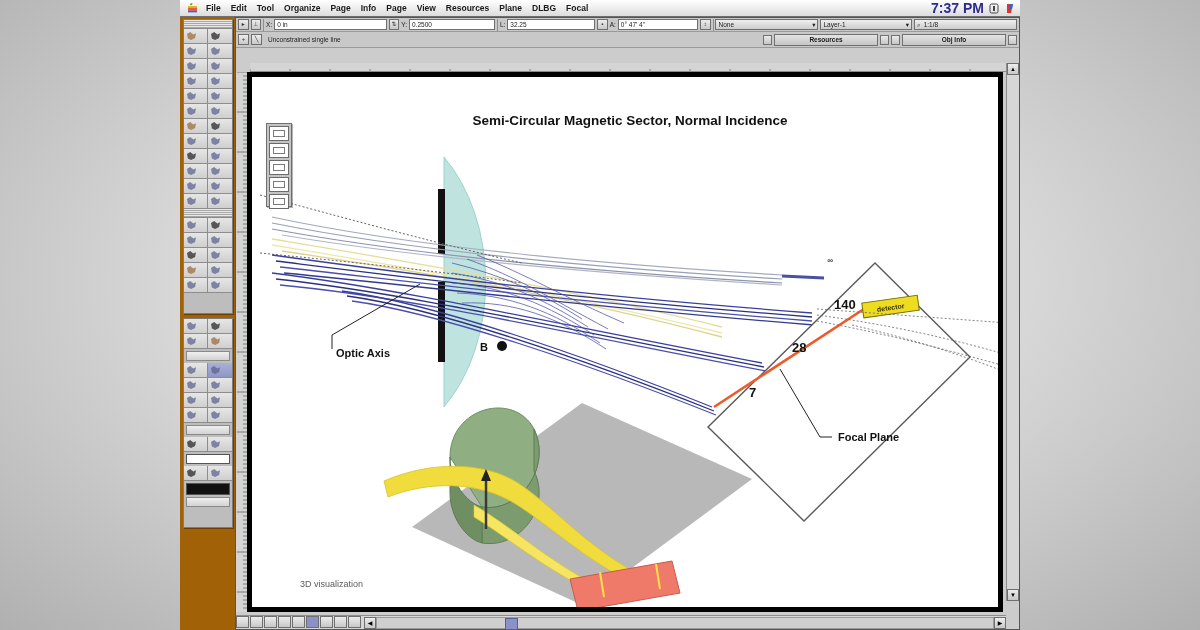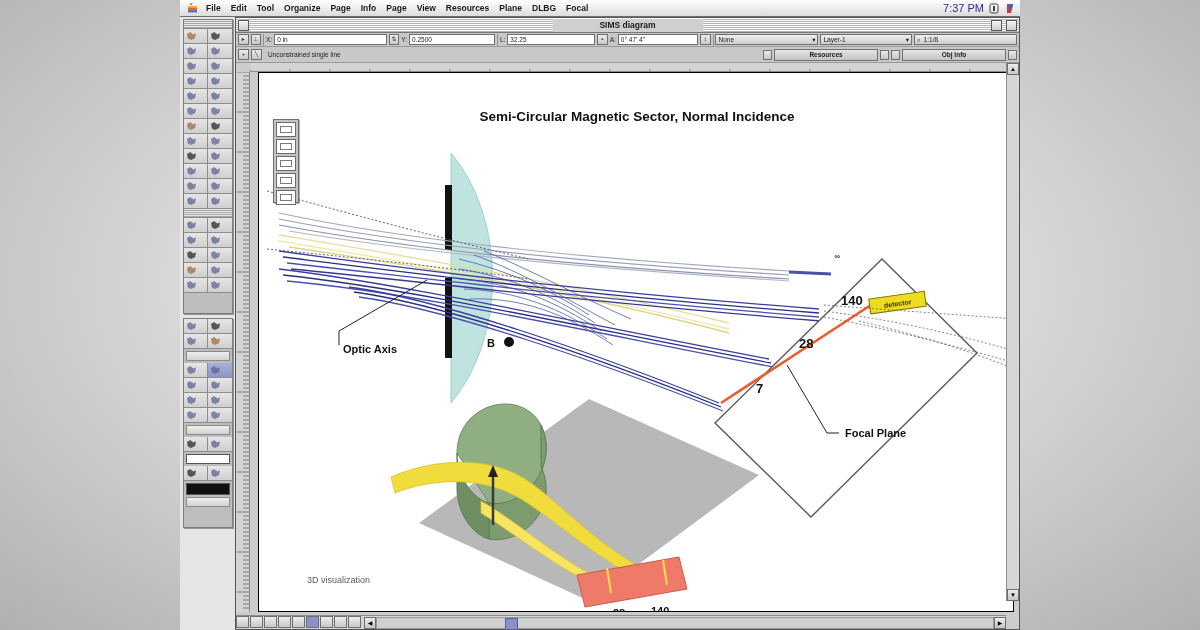--- a/index.html
+++ b/index.html
@@ -11,21 +11,21 @@
   body {
     background: radial-gradient(ellipse at 50% 45%, #f2f2f2 0%, #e3e3e3 35%, #c8c8c8 70%, #b0b0b0 100%);
     position: relative;
   }
 
   
   #mac-screen {
     position: absolute;
     left: 180px; top: 0px;
     width: 840px; height: 630px;
-    background: #e5e5e5;
+    background: #a16207;
     overflow: hidden;
   }
 
   
   #menubar {
     position: absolute; left: 0; top: 0; width: 840px; height: 17px;
     background: linear-gradient(#ffffff 0%, #f0f0f0 45%, #dcdcdc 100%);
     border-bottom: 1px solid #6e6e6e;
     display: flex; align-items: center;
   }
@@ -34,21 +34,21 @@
     display: flex; align-items: center; justify-content: center;
   }
   .menu-item {
     font-size: 8.5px; font-weight: bold; color: #1a1a1a;
     padding: 0 5px; line-height: 16px; white-space: nowrap;
   }
   #menubar-right {
     margin-left: auto; display: flex; align-items: center; gap: 4px;
     padding-right: 4px;
   }
-  #menu-clock { font-size: 11px; font-weight: normal; color: #2b2b90; margin-left: 36px; }
+  #menu-clock { font-size: 14px; font-weight: bold; color: #2b2b90; margin-left: 36px; }
   .menubar-glyph { width: 12px; height: 13px; }
 
   
   .palette {
     position: absolute;
     background: #bdbdbd;
     border: 1px solid #7d7d7d;
     box-shadow: 1px 1px 0 rgba(0,0,0,.35);
   }
   .palette-title {
@@ -160,24 +160,24 @@
     overflow: hidden;
   }
   #ruler-left {
     position: absolute; left: 0px; top: 54px; width: 14px; height: 540px;
     background: #d4d4d4; border-right: 1px solid #8a8a8a;
     overflow: hidden;
   }
 
   
   #canvas-area {
-    position: absolute; left: 22px; top: 54px;
+    position: absolute; left: 11px; top: 54px;
     width: 756px; height: 540px;
     background: #ffffff;
-    border: 1px solid #000000;
+    border: 5px solid #000000;
     overflow: hidden;
   }
 
   
   #canvas-mini-palette {
     position: absolute; left: 14px; top: 46px; width: 26px; height: 84px;
     background: #c4c4c4; border: 1px solid #6f6f6f;
     box-shadow: 1px 1px 0 rgba(0,0,0,.3);
   }
   #canvas-mini-palette .mp-cell {
@@ -370,29 +370,20 @@
     <div class="tool-grid">
       <div class="tool-cell dark"></div>
       <div class="tool-cell"></div>
     </div>
     <div class="pal-swatch-black"></div>
     <div class="pal-strip"></div>
   </div>
 
   <div id="doc-window">
 
-    <div id="doc-titlebar">
-      <div class="tb-box"></div>
-      <div id="doc-title-bg"></div>
-      <div id="doc-title">SIMS diagram</div>
-      <div id="titlebar-right">
-        <div class="tb-box"></div>
-        <div class="tb-box"></div>
-      </div>
-    </div>
 
     <div class="tbrow">
       <div class="tb-btn">▸</div>
       <div class="tb-btn">⊥</div>
       <div class="tb-sep"></div>
       <div class="tb-label">X:</div>
       <div class="tb-field" style="width:118px;">0 in</div>
       <div class="tb-btn">⇅</div>
       <div class="tb-label">Y:</div>
       <div class="tb-field" style="width:90px;">0.2500</div>

